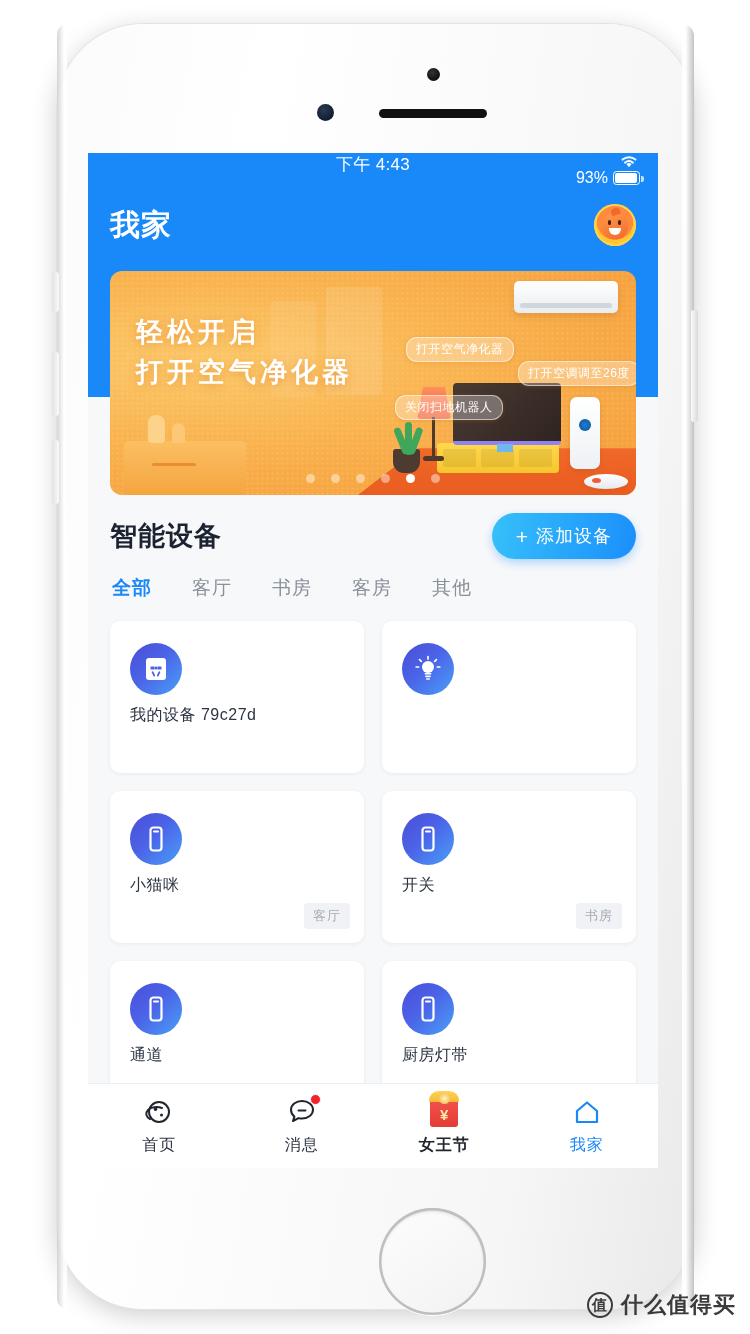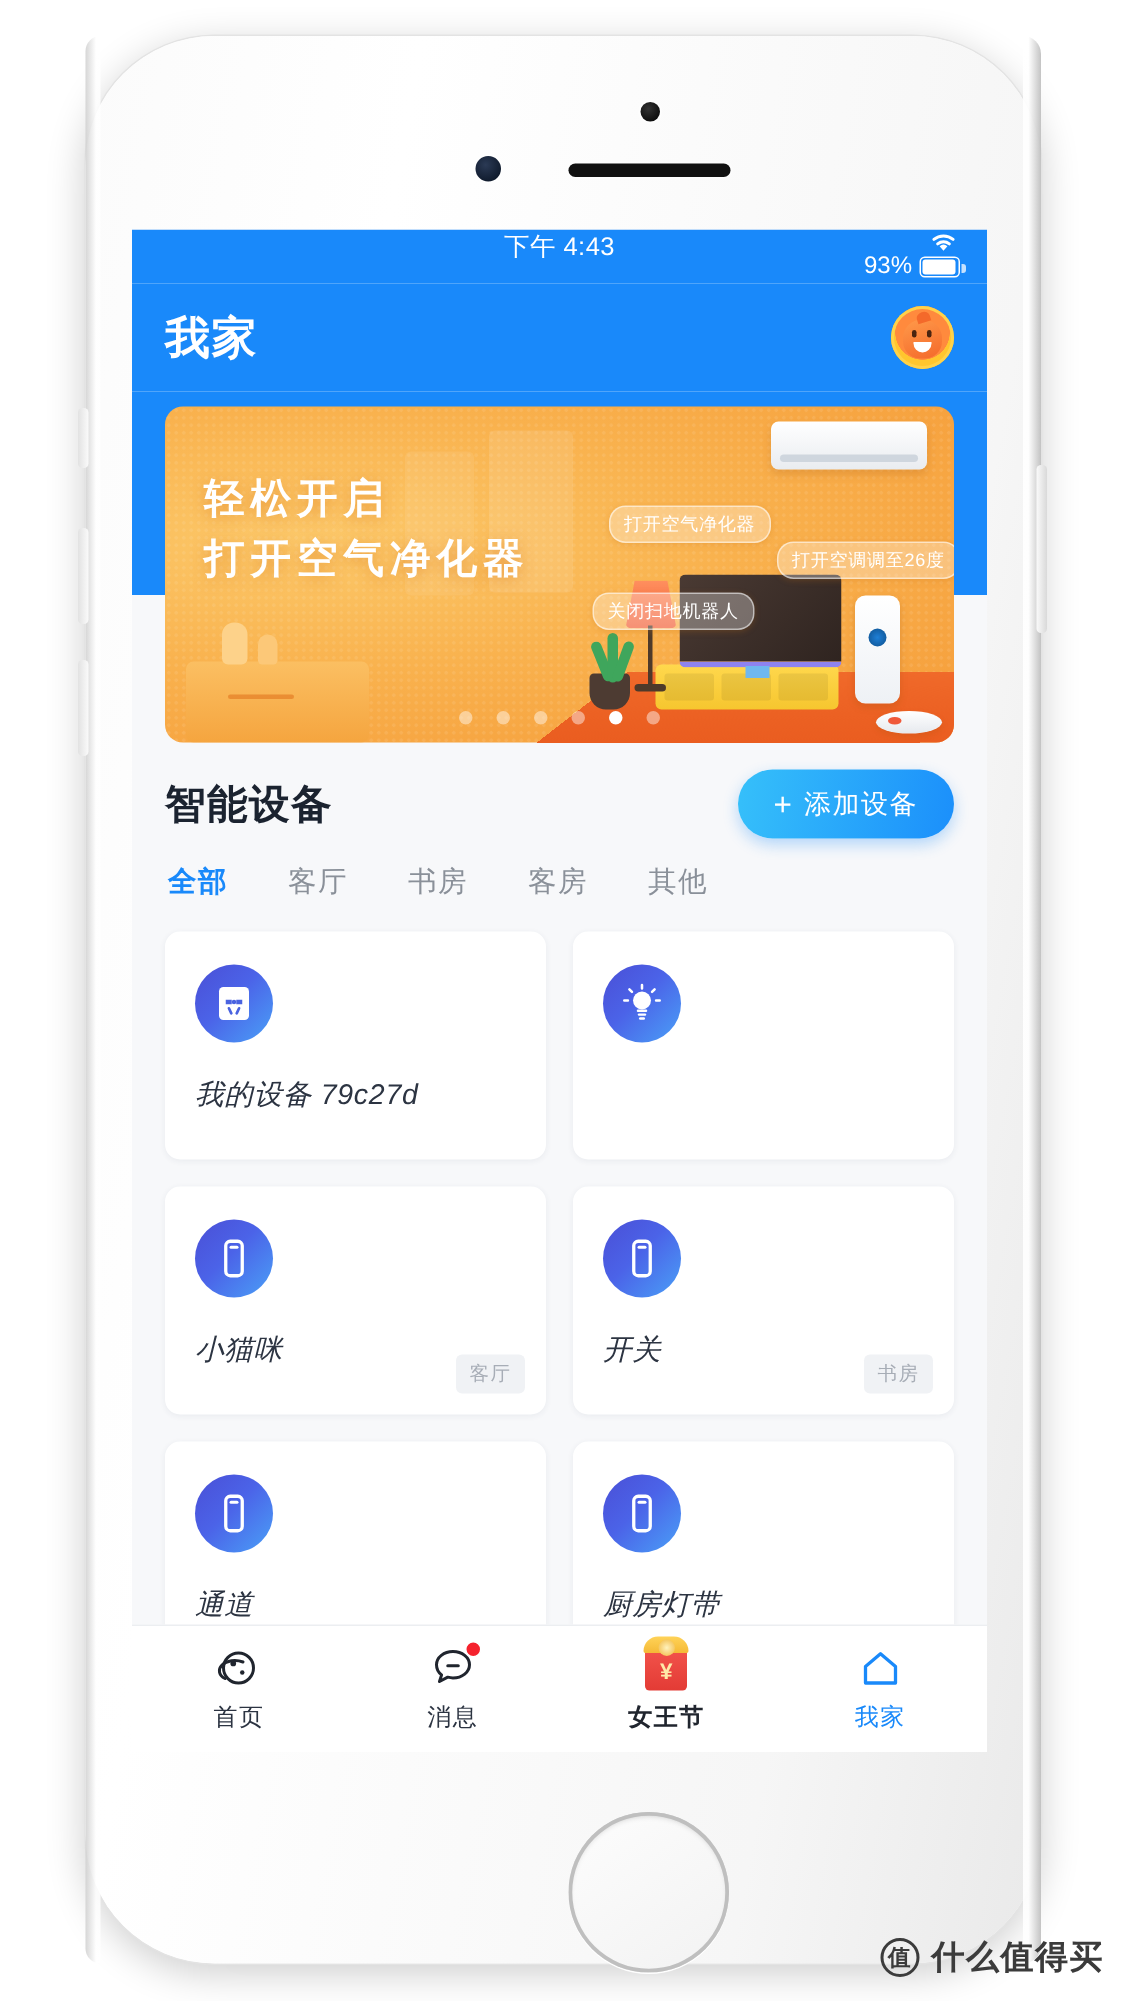--- a/index.html
+++ b/index.html
@@ -184,22 +184,22 @@
   }
   .device-card{
     background:#fff;border-radius:10px;height:152px;position:relative;
     box-shadow:0 1px 4px rgba(40,60,90,.07);padding:22px 20px;
   }
   .device-icon{
     width:52px;height:52px;border-radius:50%;
     background:linear-gradient(135deg,#4a4fd6 0%,#4b63e8 45%,#4aa0f7 100%);
     display:flex;align-items:center;justify-content:center;
   }
-  .device-name{ margin-top:22px;font-size:19px;color:#2c3442;letter-spacing:.5px;
-    white-space:nowrap;overflow:hidden;font-style:italic;}
+  .device-name{ margin-top:10px;font-size:16px;color:#2c3442;letter-spacing:.5px;
+    white-space:nowrap;overflow:hidden;}
   .room-tag{
     position:absolute;right:14px;bottom:14px;background:#f0f2f5;color:#a7adb6;
     font-size:13px;border-radius:4px;padding:4px 9px;letter-spacing:1px;
   }
 
   
   #tab-bar{
     position:absolute;left:0;right:0;bottom:0;height:85px;background:#fff;
     border-top:1px solid #eceef1;display:flex;align-items:center;
   }

